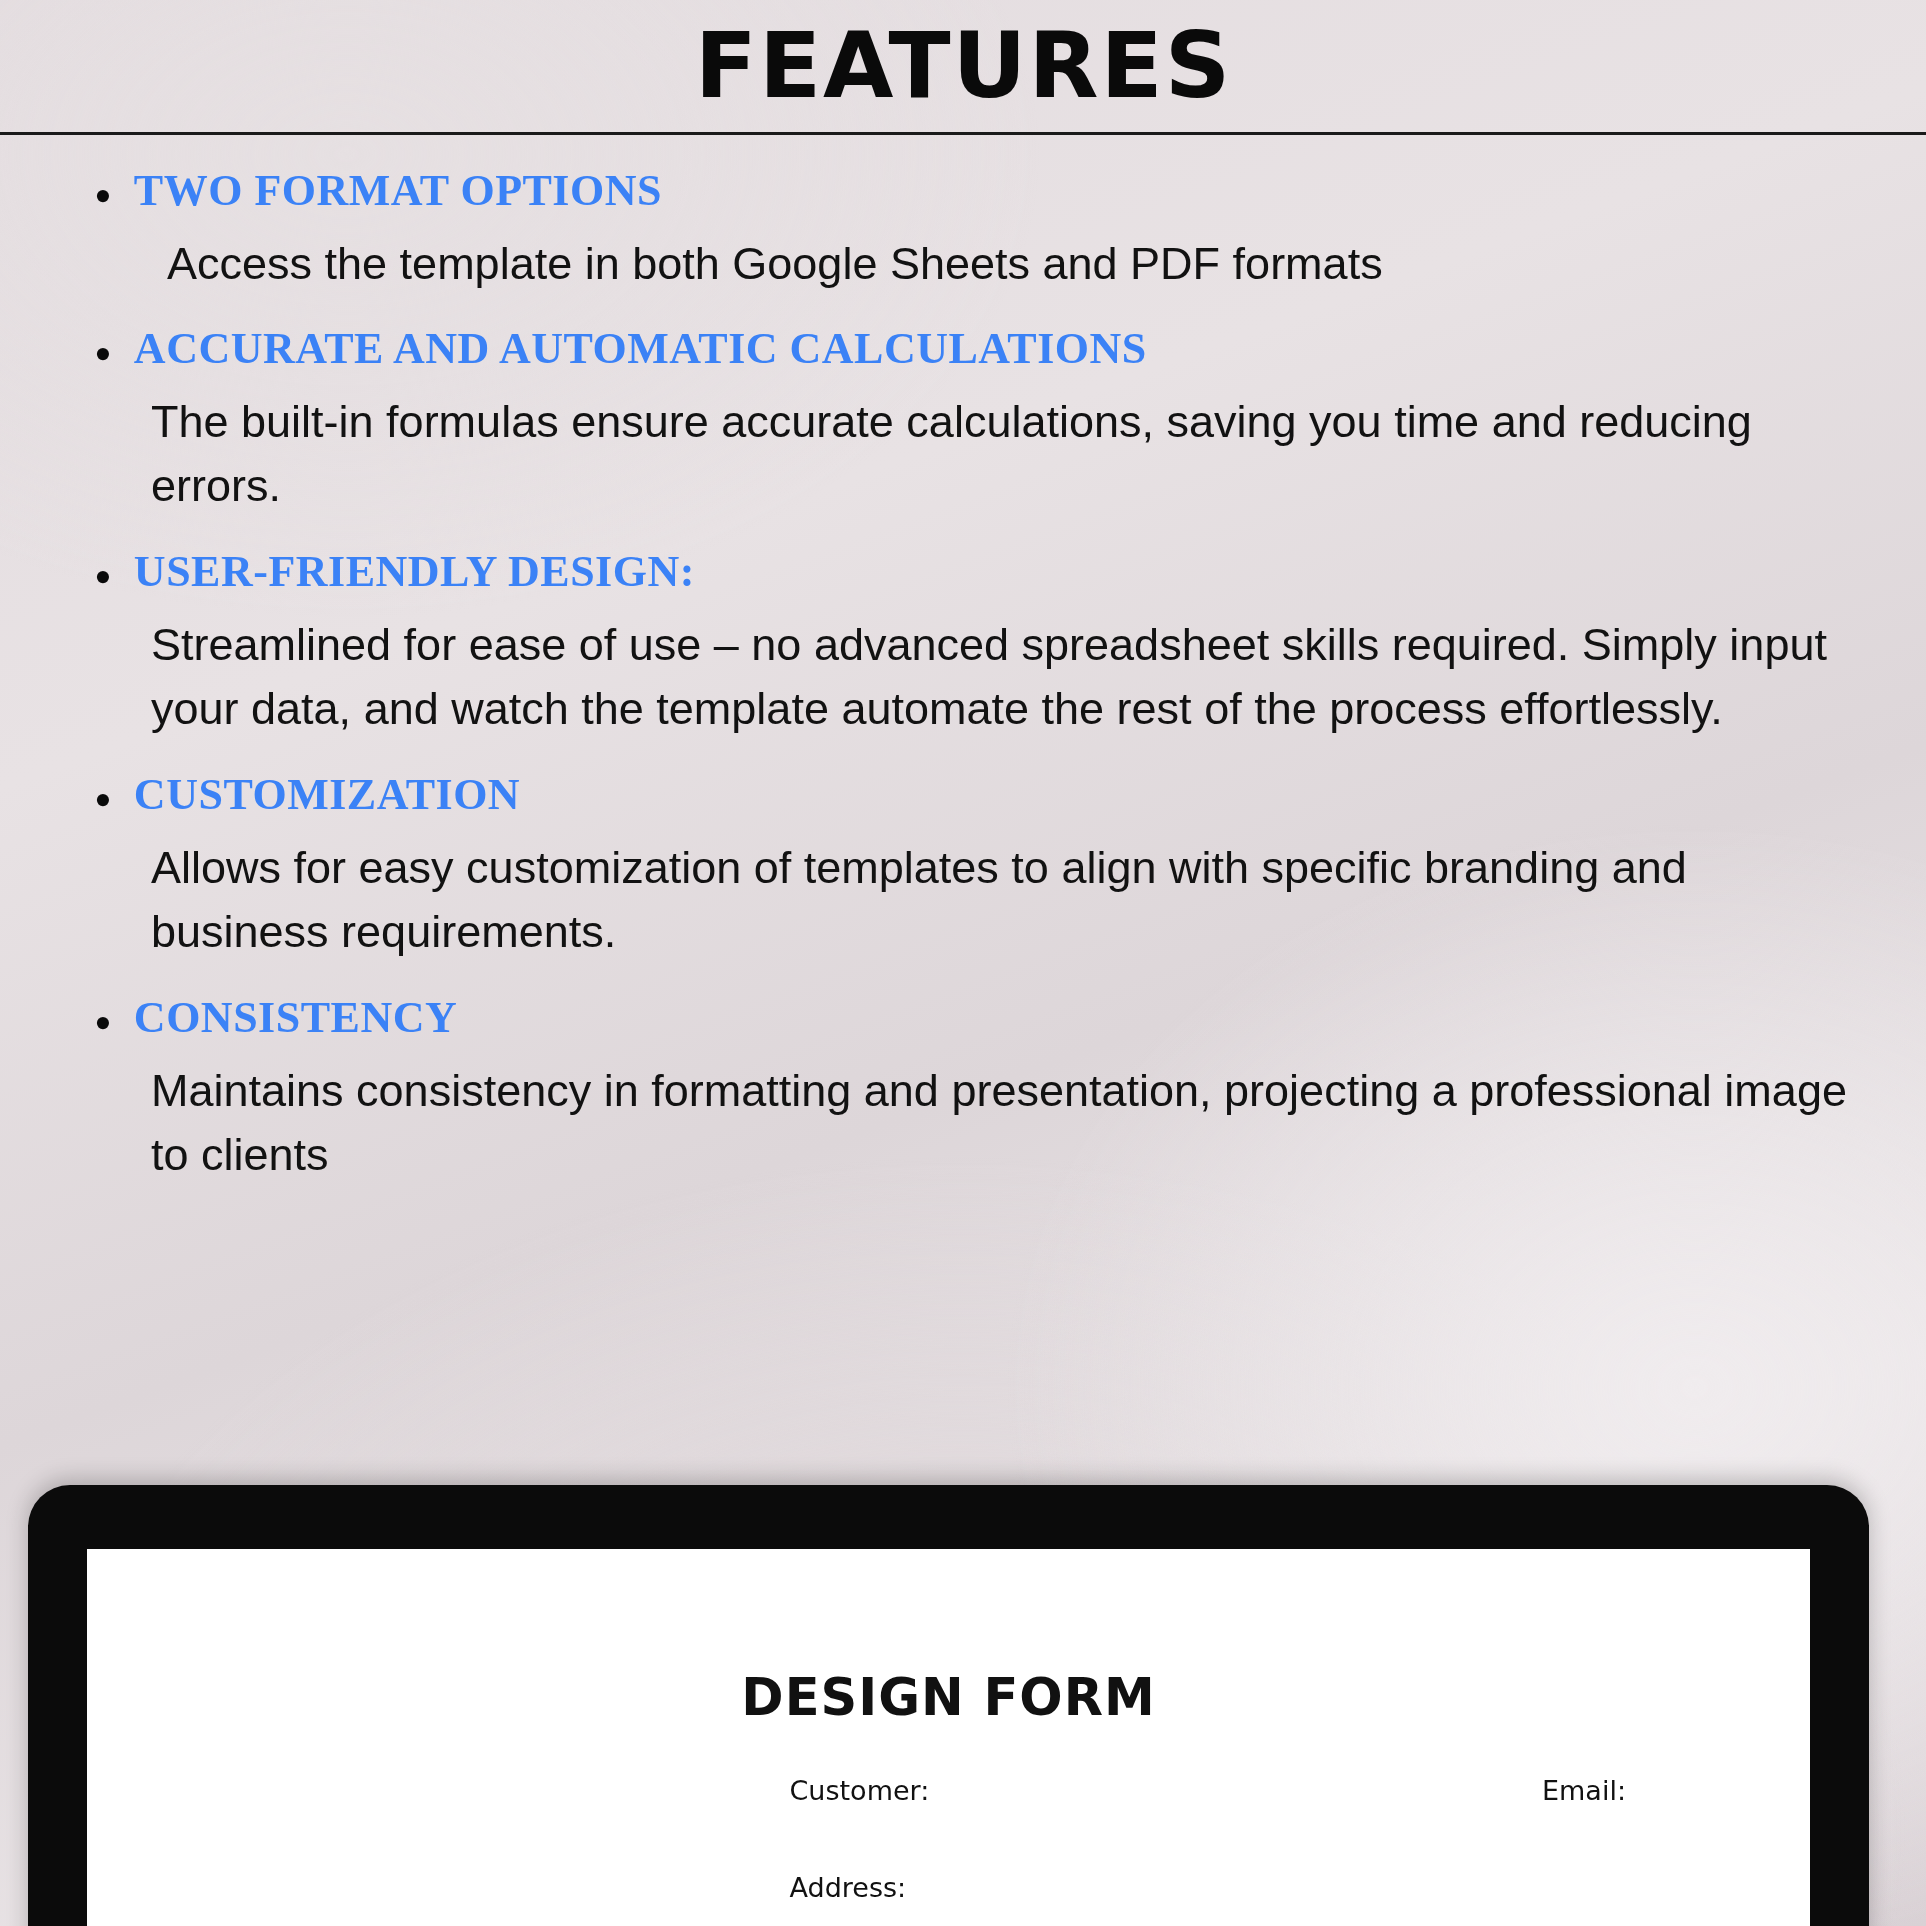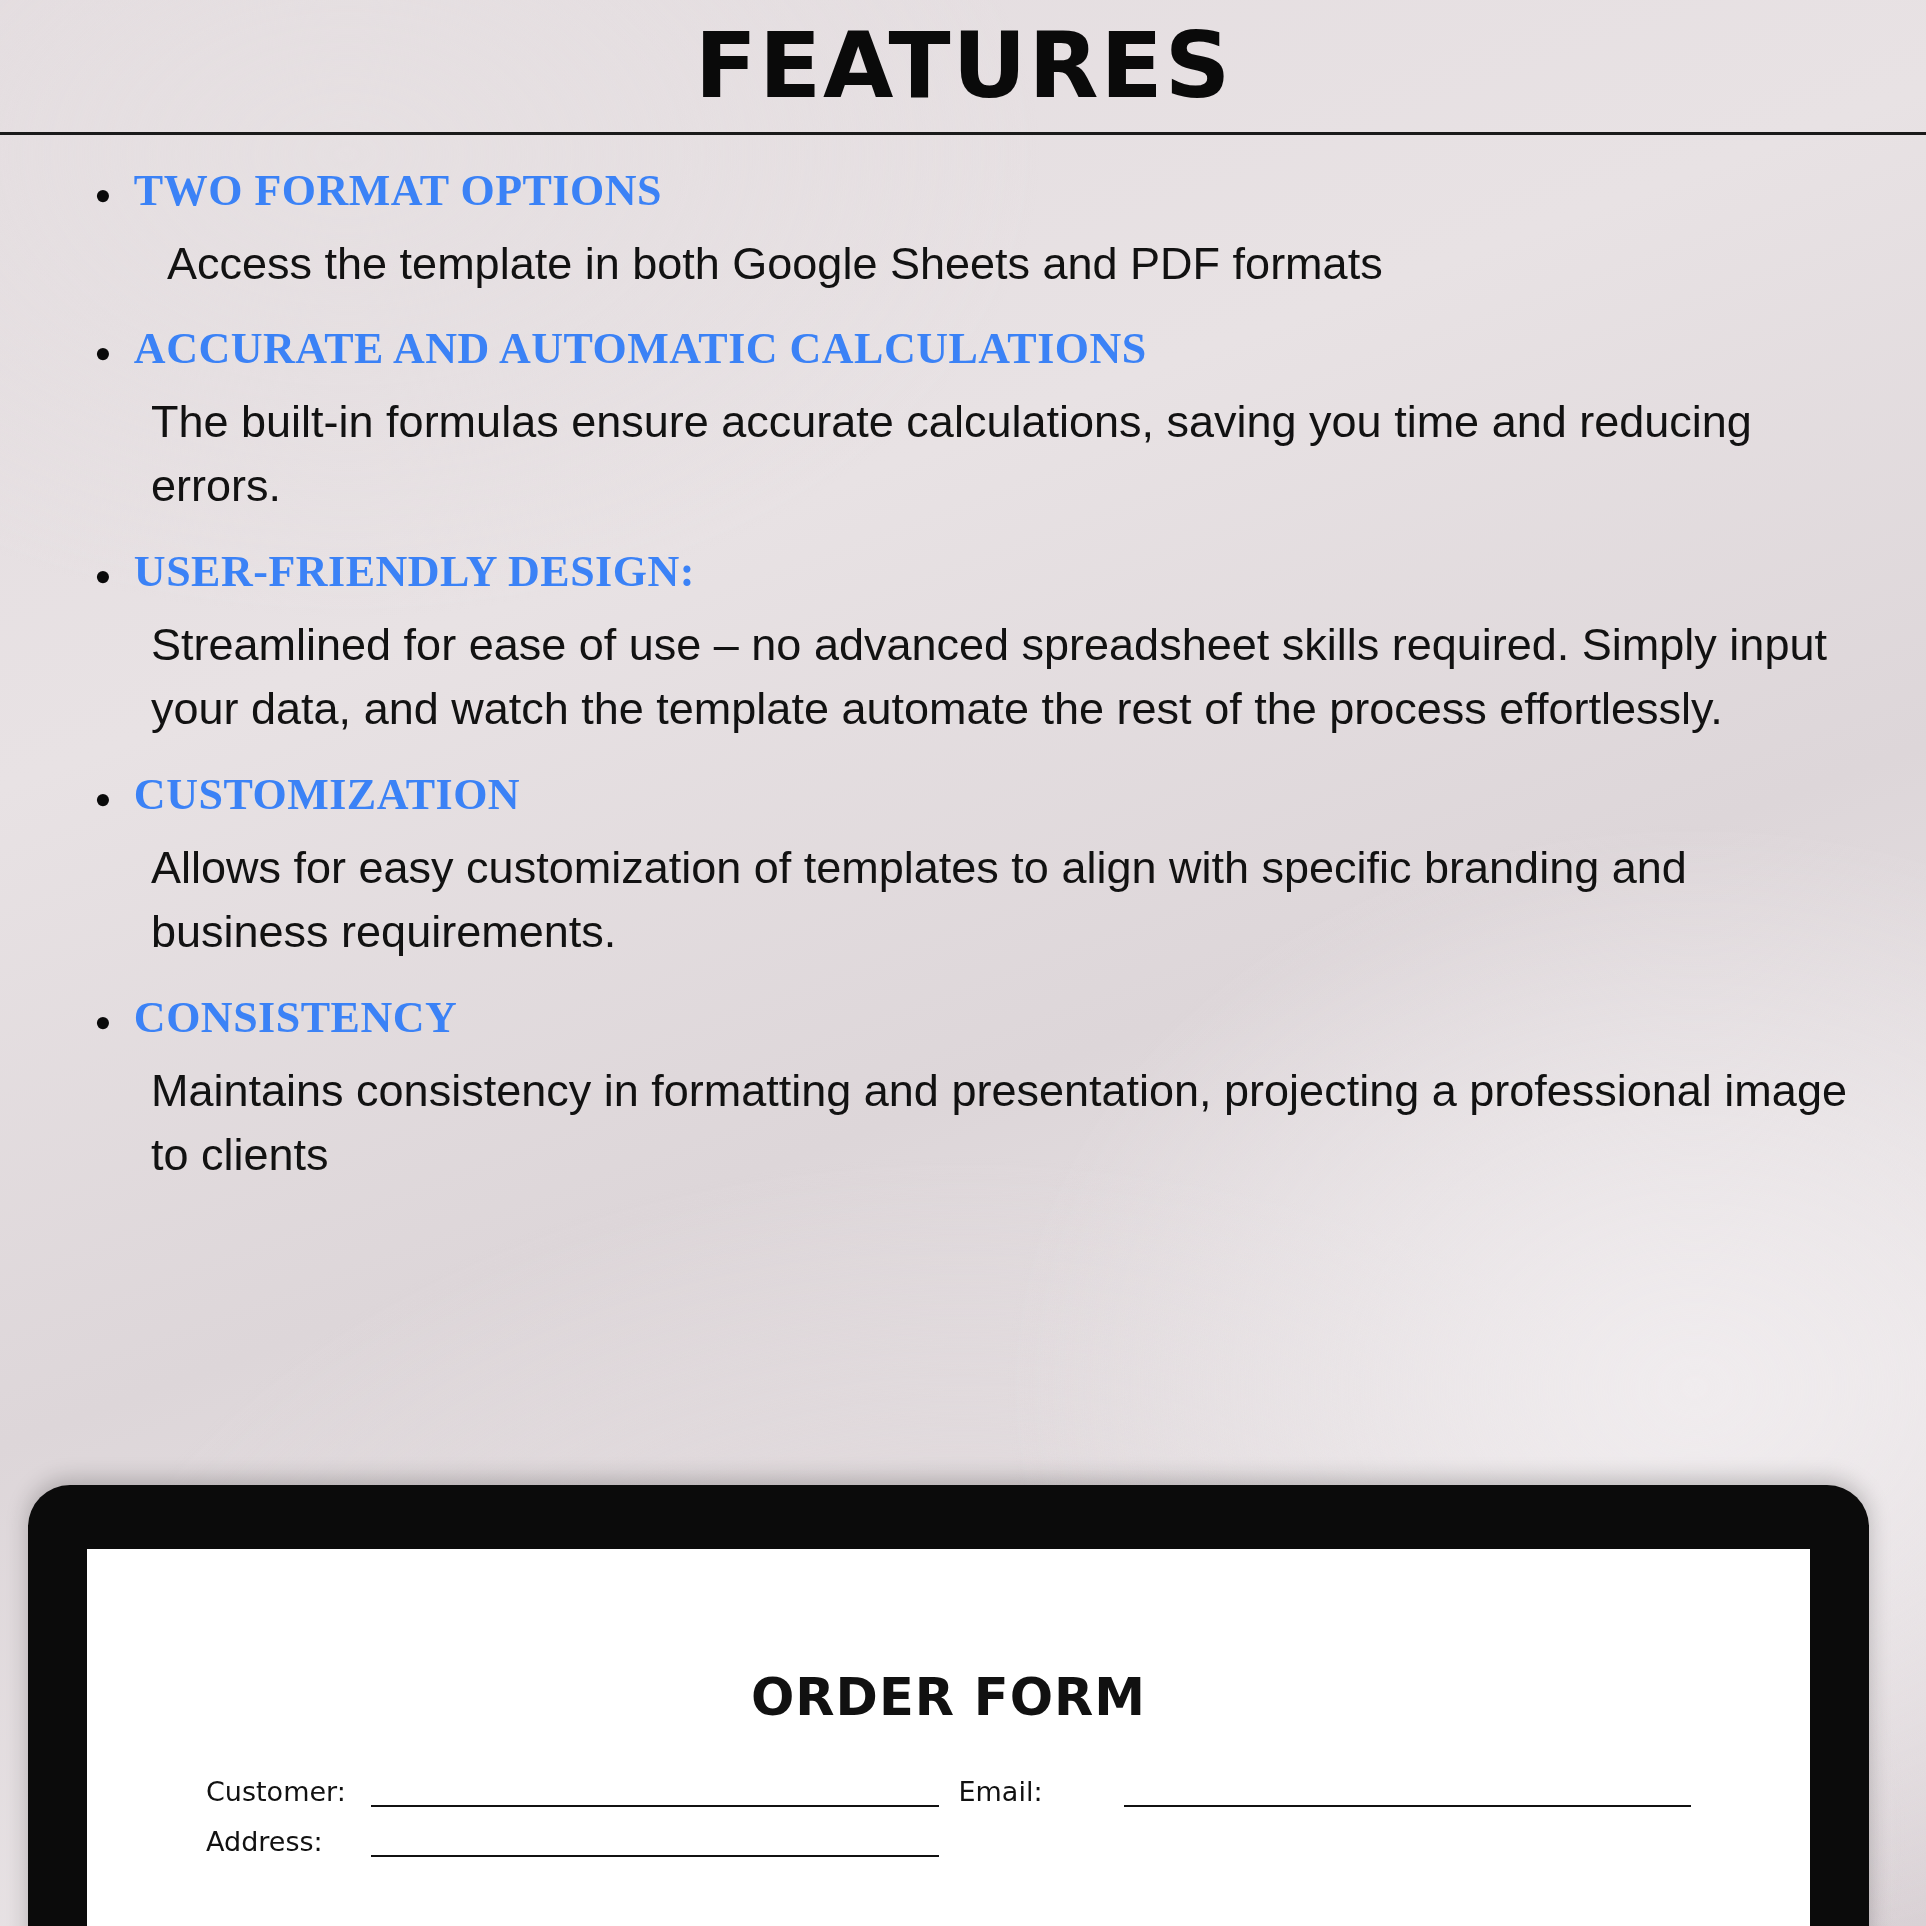--- a/index.html
+++ b/index.html
@@ -118,20 +118,21 @@
     gap: 20px;
   }
   .form-col {
     flex: 1 1 50%;
   }
   .form-row {
     display: flex;
     align-items: flex-end;
     gap: 16px;
     margin-bottom: 18px;
+    flex-direction: column;
   }
   .form-label {
     font-family: "DejaVu Sans", sans-serif;
     font-size: 27px;
     color: #111;
     flex: 0 0 auto;
     min-width: 149px;
   }
   .form-line {
     flex: 1 1 auto;
@@ -188,21 +189,21 @@
         <span class="bullet">•</span>
         <span class="feature-title">CONSISTENCY</span>
       </div>
       <div class="feature-desc">Maintains consistency in formatting and presentation, projecting a professional image to clients</div>
     </div>
 
   </div>
 
   <div class="tablet">
     <div class="tablet-screen">
-      <div class="form-title">ORDER FORM</div>
+      <div class="form-title">DESIGN FORM</div>
       <div class="form-grid">
         <div class="form-col">
           <div class="form-row">
             <span class="form-label">Customer:</span>
             <span class="form-line"></span>
           </div>
           <div class="form-row">
             <span class="form-label">Address:</span>
             <span class="form-line"></span>
           </div>

